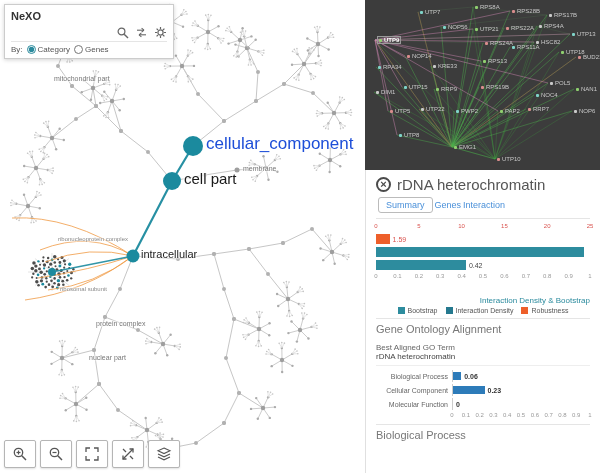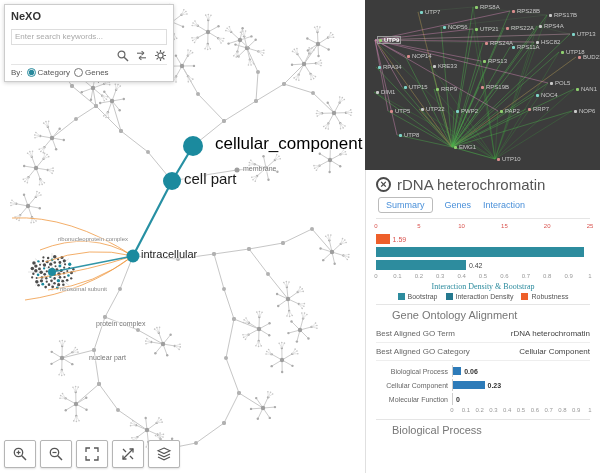--- a/index.html
+++ b/index.html
@@ -38,40 +38,40 @@
   .net-node .net-dot{width:3px;height:3px;display:inline-block;border-radius:1px;}
   .net-node.hl{color:#fff;font-weight:bold;border:1px solid #9a9a9a;background:rgba(255,255,255,.08);padding:0 1px;}
   
   .detail-panel{position:absolute;left:365px;top:170px;width:235px;height:303px;background:#fff;
                 border-left:1px solid #e0e0e0;box-sizing:border-box;padding:6px 10px;overflow:hidden;}
   .detail-header{display:flex;align-items:center;gap:6px;margin-bottom:4px;}
   .close-btn{width:15px;height:15px;border-radius:50%;border:2px solid #4a4a4a;color:#4a4a4a;
              font-size:11px;font-weight:bold;display:flex;align-items:center;justify-content:center;
              line-height:1;cursor:pointer;box-sizing:border-box;}
   .detail-title{font-size:15px;color:#555;}
-  .tabs{display:flex;align-items:center;gap:12px;margin:4px 0 5px 2px;}
+  .tabs{display:flex;align-items:center;gap:2px;margin:4px 0 5px 2px;}
   .tab{font-size:9px;color:#4a90d9;cursor:pointer;}
   .tab.active{border:1px solid #bbb;border-radius:3px;padding:2px 7px;}
   .hr{border-top:1px solid #e5e5e5;margin:4px 0;}
   .term-id{font-size:10px;color:#555;margin:4px 0 3px 0;}
   .rb-title{font-size:9px;color:#888;text-align:center;margin:2px 0 1px 0;}
   .axis{position:relative;height:8px;}
   .axis span{position:absolute;top:0;transform:translateX(-50%);font-size:6px;line-height:1;color:#999;}
   .top-axis span{color:#d9534f;}
   .rb-row{display:flex;align-items:center;height:10px;margin:3px 0;}
   .rb-bar{height:10px;}
   .rb-val{font-size:7px;color:#444;margin-left:3px;}
   .rb-val.red{color:#d9534f;}
-  .axis-label{font-size:8px;color:#2a8a9d;text-align:center;margin:1px 0 2px 0;font-family:Liberation Serif, serif;}
+  .axis-label{font-size:8px;color:#2a8a9d;text-align:right;margin:15px 0 2px 0;}
   .legend{display:flex;justify-content:center;gap:8px;margin:2px 0 2px 0;}
   .legend-item{display:flex;align-items:center;gap:3px;font-size:7px;color:#555;}
   .sw{width:7px;height:7px;display:inline-block;}
-  .sec-title{font-size:11px;color:#777;margin:4px 16px;}
+  .sec-title{font-size:11px;color:#777;margin:4px 0;}
   .go-row{display:flex;justify-content:space-between;font-size:8px;color:#666;
-          padding:4px 0;border-bottom:1px solid #eee;}
+          padding:4px 0;border-bottom:1px solid #eee;flex-direction:column;}
   .go-row .go-val-r{color:#444;}
   .go-chart{margin-top:4px;}
   .go-crow{display:flex;align-items:center;height:12px;margin:2px 0;}
   .go-cat{width:72px;text-align:right;font-size:7px;color:#666;padding-right:4px;flex:none;}
   .go-barwrap{flex:1;display:flex;align-items:center;border-left:1px solid #ccc;height:12px;}
   .go-bar{height:8px;}
   .go-num{font-size:7px;color:#333;margin-left:3px;font-weight:bold;}
   .go-axis-wrap{margin-left:76px;position:relative;height:8px;}
 </style>
 </head>
@@ -1234,33 +1234,32 @@
         <path d="M133,256 L52,272" fill="none" stroke="#1b8a9e" stroke-width="1.4" opacity="0.9"></path>
         <circle cx="237" cy="170" r="2.5" fill="#9e9e9e"></circle>
         <circle cx="193" cy="146" r="10" fill="#1b8a9e"></circle>
         <circle cx="172" cy="181" r="9" fill="#1b8a9e"></circle>
         <circle cx="133" cy="256" r="6.5" fill="#1b8a9e"></circle>
         <circle cx="52" cy="272" r="4" fill="#1b8a9e"></circle>
       </svg>
 
     <div class="tree-labels">
       <div class="tree-label" style="left:54px;top:75px;font-size:7px;color:#777;">mitochondrial part</div>
-      <div class="tree-label" style="left:215px;top:135px;font-size:17px;color:#000000;font-weight:500;">cellular_component</div>
+      <div class="tree-label" style="left:206px;top:135px;font-size:17px;color:#1d4ed8;font-weight:500;">cellular_component</div>
       <div class="tree-label" style="left:184px;top:171px;font-size:15px;color:#1a1a1a;font-weight:500;">cell part</div>
       <div class="tree-label" style="left:243px;top:165px;font-size:7px;color:#777;">membrane</div>
       <div class="tree-label" style="left:141px;top:249px;font-size:11px;color:#222;font-weight:500;">intracellular</div>
       <div class="tree-label" style="left:96px;top:320px;font-size:7px;color:#777;">protein complex</div>
       <div class="tree-label" style="left:89px;top:354px;font-size:7px;color:#777;">nuclear part</div>
       <div class="tree-label" style="left:58px;top:236px;font-size:6px;color:#888;">ribonucleoprotein complex</div>
       <div class="tree-label" style="left:60px;top:286px;font-size:6px;color:#888;">ribosomal subunit</div>
     </div>
 
     <div class="search-card">
       <div class="app-title">NeXO</div>
-      <input class="search-input" type="text" placeholder="Enter search keywords..." style="">
       <div class="icon-row">
         <span class="mini-icon">
           <svg width="13" height="13">
               <circle cx="5.5" cy="5.5" r="3.4" fill="none" stroke="#666" stroke-width="1.2"></circle>
               <line x1="8.2" y1="8.2" x2="12" y2="12" stroke="#666" stroke-width="1.4"></line>
             </svg>
         </span>
         <span class="mini-icon">
           <svg width="13" height="13">
               <path d="M2,4.2 H9" stroke="#666" stroke-width="1.1" fill="none"></path>
@@ -1625,24 +1624,20 @@
           </span>
       </div>
     </div>
 
     <div class="hr"></div>
     <div class="sec-title">Gene Ontology Alignment</div>
     <div class="go-row">
       <span>Best Aligned GO Term</span>
       <span class="go-val-r">rDNA heterochromatin</span>
     </div>
-    <div class="go-row">
-      <span>Best Aligned GO Category</span>
-      <span class="go-val-r">Cellular Component</span>
-    </div>
 
     <div class="go-chart">
       <div class="go-crow">
         <span class="go-cat">Biological Process</span>
         <div class="go-barwrap">
             <div class="go-bar" style="width: 6%; background: rgb(45, 123, 185);"></div>
             <span class="go-num">0.06</span>
           </div>
       </div>
       <div class="go-crow">

